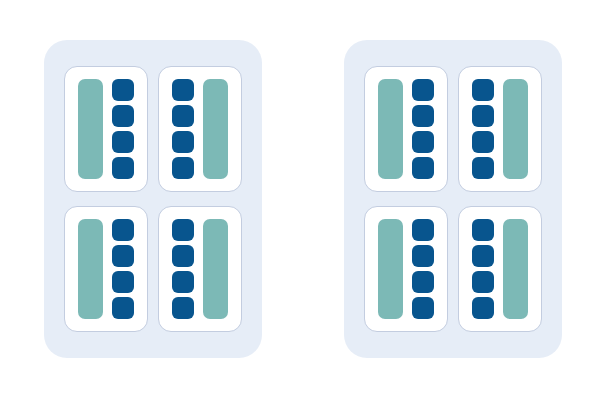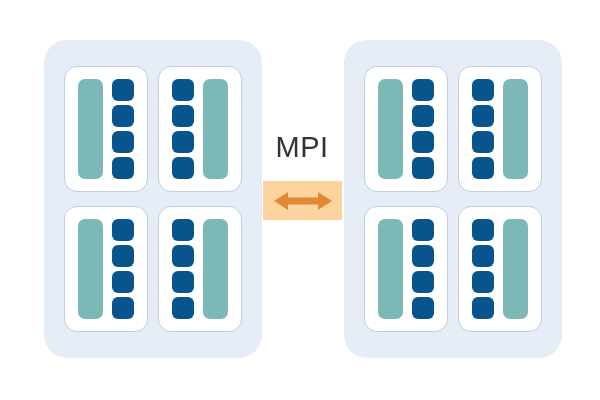--- a/index.html
+++ b/index.html
@@ -163,70 +163,60 @@
           <div class="core-unit"></div>
           <div class="core-unit"></div>
           <div class="core-unit"></div>
           <div class="core-unit"></div>
         </div>
       </div>
 
     </div>
   </div>
 
-  <div id="mpi-link">
-    <div id="mpi-label">MPI</div>
-    <div id="mpi-arrow-box">
-      <span>
-        <svg width="58" height="22" viewBox="0 0 58 22" xmlns="http://www.w3.org/2000/svg">
-          <path d="M0 11 L14 2 L14 7.6 L44 7.6 L44 2 L58 11 L44 20 L44 14.4 L14 14.4 L14 20 Z" fill="#E08A36"></path>
-        </svg>
-      </span>
+
+  <div class="node-panel" id="node-panel-right">
+    <div class="card-grid">
+
+      <div class="socket-card">
+        <div class="memory-bar"></div>
+        <div class="core-column">
+          <div class="core-unit"></div>
+          <div class="core-unit"></div>
+          <div class="core-unit"></div>
+          <div class="core-unit"></div>
+        </div>
+      </div>
+
+      <div class="socket-card mirrored">
+        <div class="memory-bar"></div>
+        <div class="core-column">
+          <div class="core-unit"></div>
+          <div class="core-unit"></div>
+          <div class="core-unit"></div>
+          <div class="core-unit"></div>
+        </div>
+      </div>
+
+      <div class="socket-card">
+        <div class="memory-bar"></div>
+        <div class="core-column">
+          <div class="core-unit"></div>
+          <div class="core-unit"></div>
+          <div class="core-unit"></div>
+          <div class="core-unit"></div>
+        </div>
+      </div>
+
+      <div class="socket-card mirrored">
+        <div class="memory-bar"></div>
+        <div class="core-column">
+          <div class="core-unit"></div>
+          <div class="core-unit"></div>
+          <div class="core-unit"></div>
+          <div class="core-unit"></div>
+        </div>
+      </div>
+
     </div>
   </div>
 
-  <div class="node-panel" id="node-panel-right">
-    <div class="card-grid">
-
-      <div class="socket-card">
-        <div class="memory-bar"></div>
-        <div class="core-column">
-          <div class="core-unit"></div>
-          <div class="core-unit"></div>
-          <div class="core-unit"></div>
-          <div class="core-unit"></div>
-        </div>
-      </div>
-
-      <div class="socket-card mirrored">
-        <div class="memory-bar"></div>
-        <div class="core-column">
-          <div class="core-unit"></div>
-          <div class="core-unit"></div>
-          <div class="core-unit"></div>
-          <div class="core-unit"></div>
-        </div>
-      </div>
-
-      <div class="socket-card">
-        <div class="memory-bar"></div>
-        <div class="core-column">
-          <div class="core-unit"></div>
-          <div class="core-unit"></div>
-          <div class="core-unit"></div>
-          <div class="core-unit"></div>
-        </div>
-      </div>
-
-      <div class="socket-card mirrored">
-        <div class="memory-bar"></div>
-        <div class="core-column">
-          <div class="core-unit"></div>
-          <div class="core-unit"></div>
-          <div class="core-unit"></div>
-          <div class="core-unit"></div>
-        </div>
-      </div>
-
-    </div>
-  </div>
-
 </div>
 
 </body></html>

